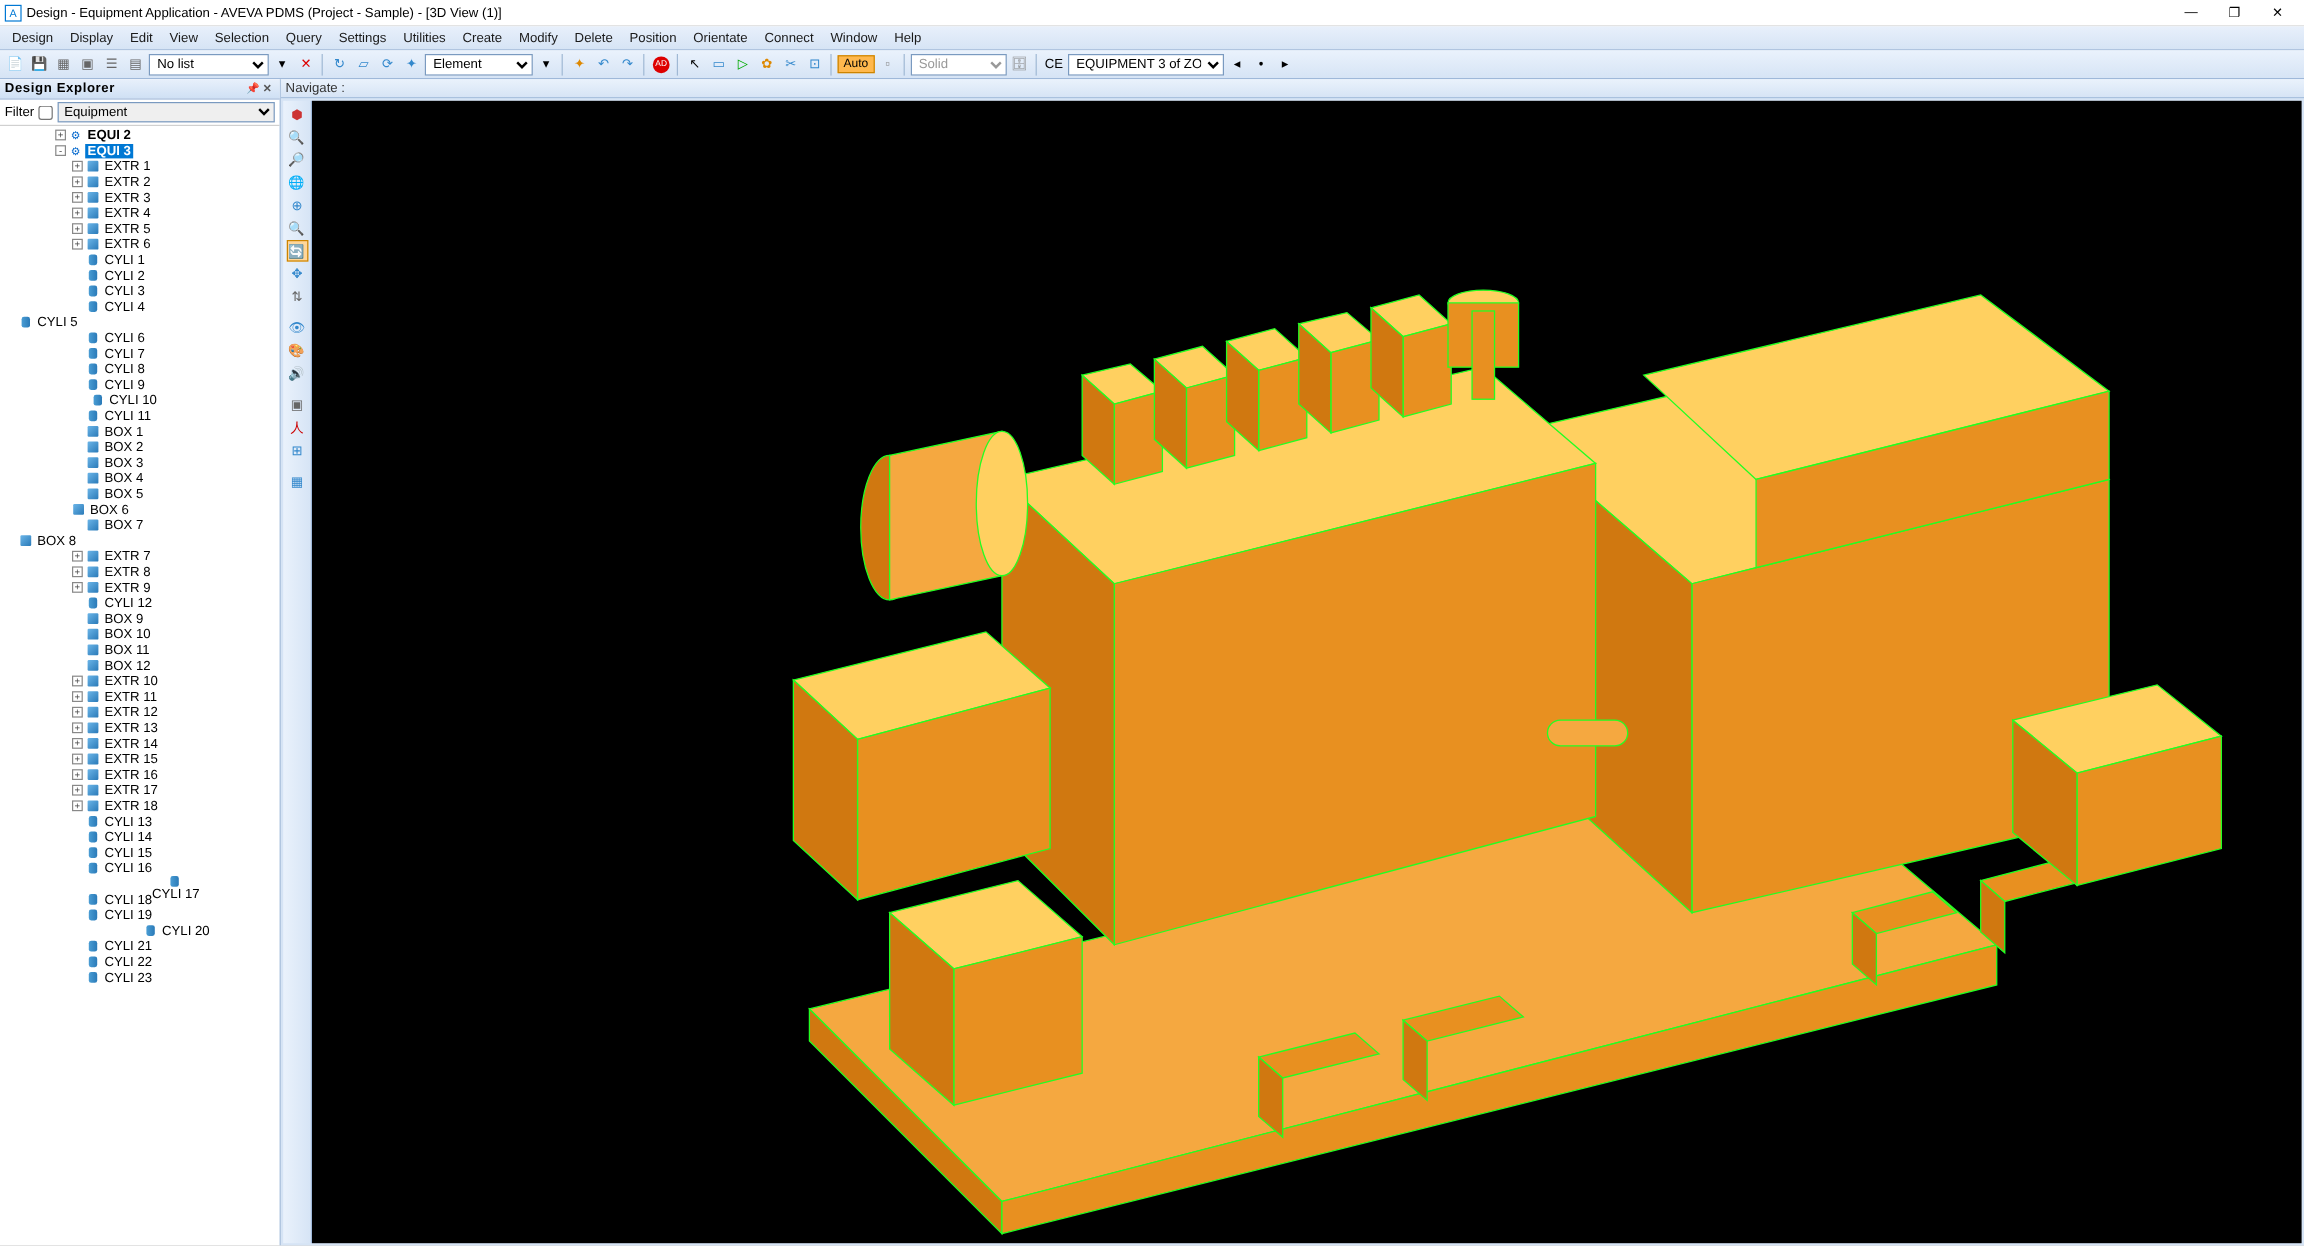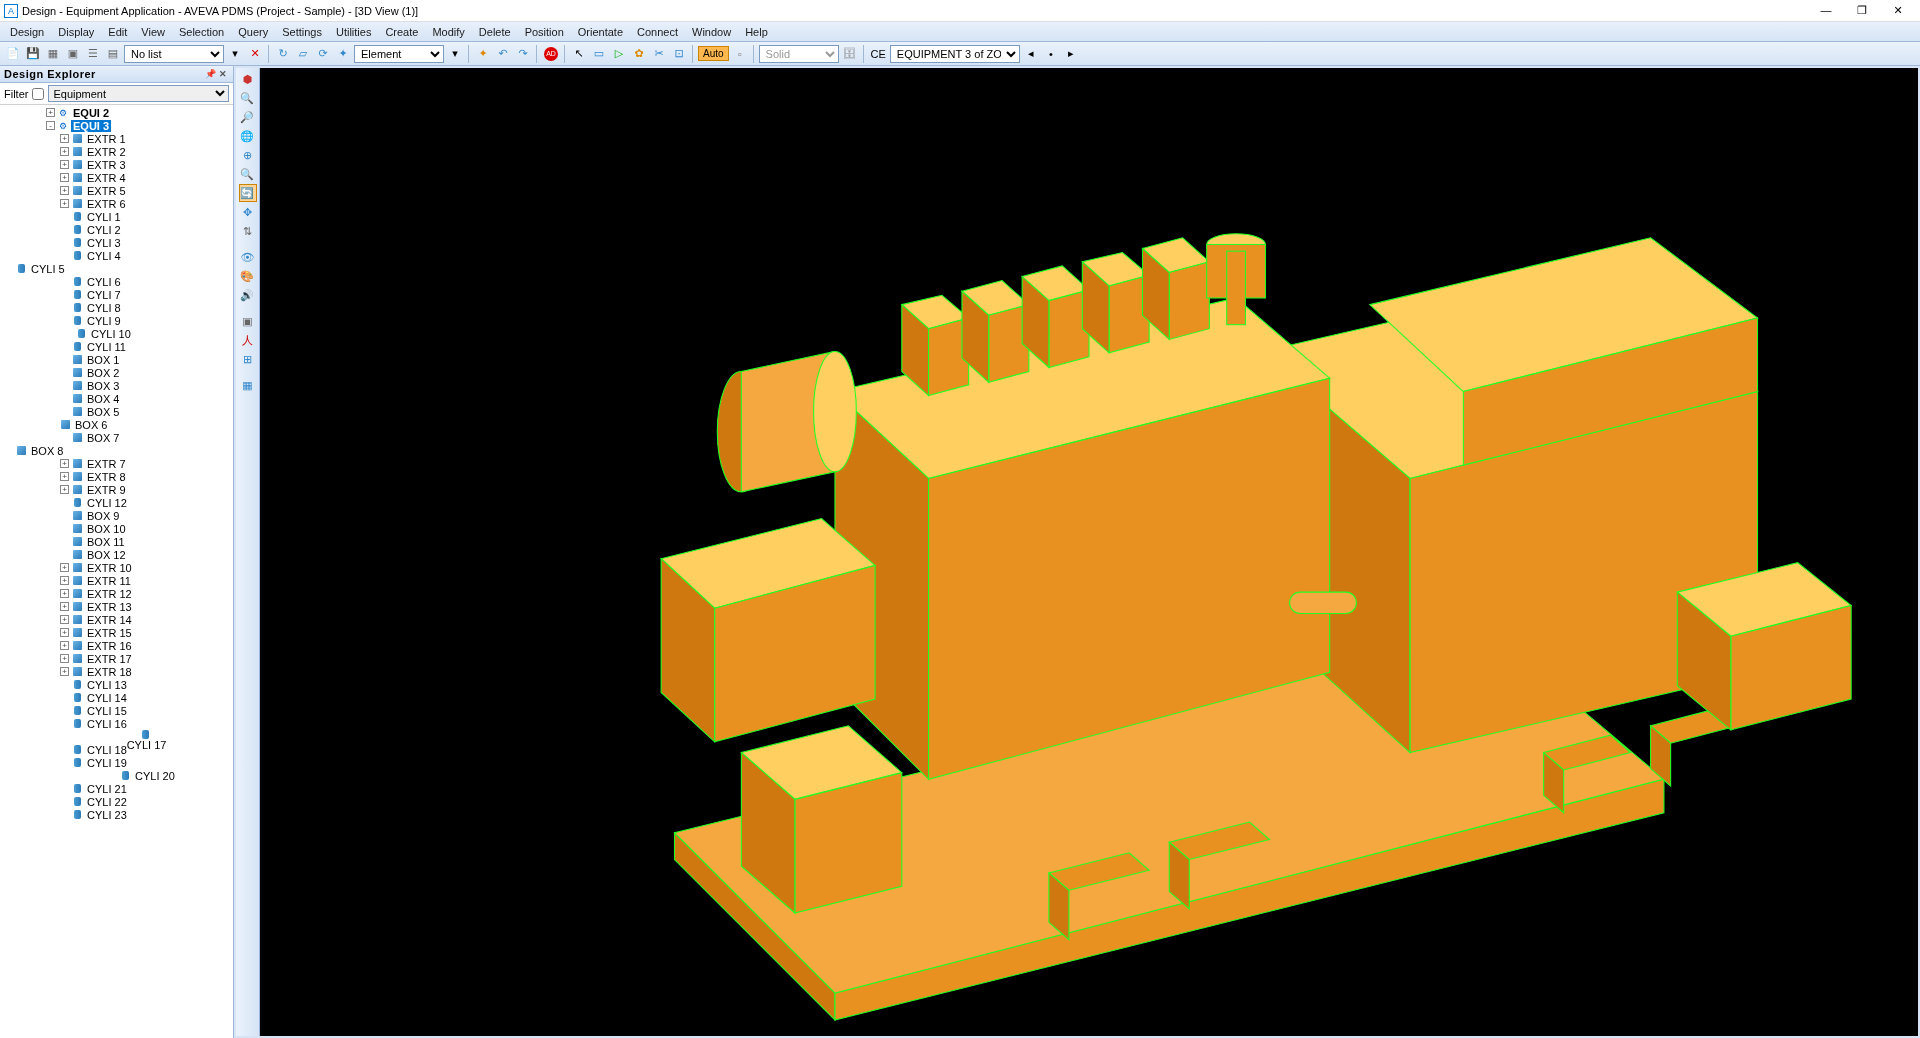--- a/index.html
+++ b/index.html
@@ -580,20 +580,23 @@
           <span class="noexp"></span>
           <span class="ticon">
             <span class="cyl"></span>
           </span>
           <span class="lbl">CYLI 23</span>
         </div>
       </div>
   </div>
 
   <div class="viewarea">
+    <div class="viewhdr">
+      <span>Navigate :</span>
+    </div>
     <div class="viewbody">
       <div class="vtoolbar">
         <div class="vbtn">
             <span style="color:#c33">⬢</span>
           </div>
         <div class="vbtn">
             <span style="color:#c90">🔍</span>
           </div>
         <div class="vbtn">
             <span style="color:#38c">🔎</span>

